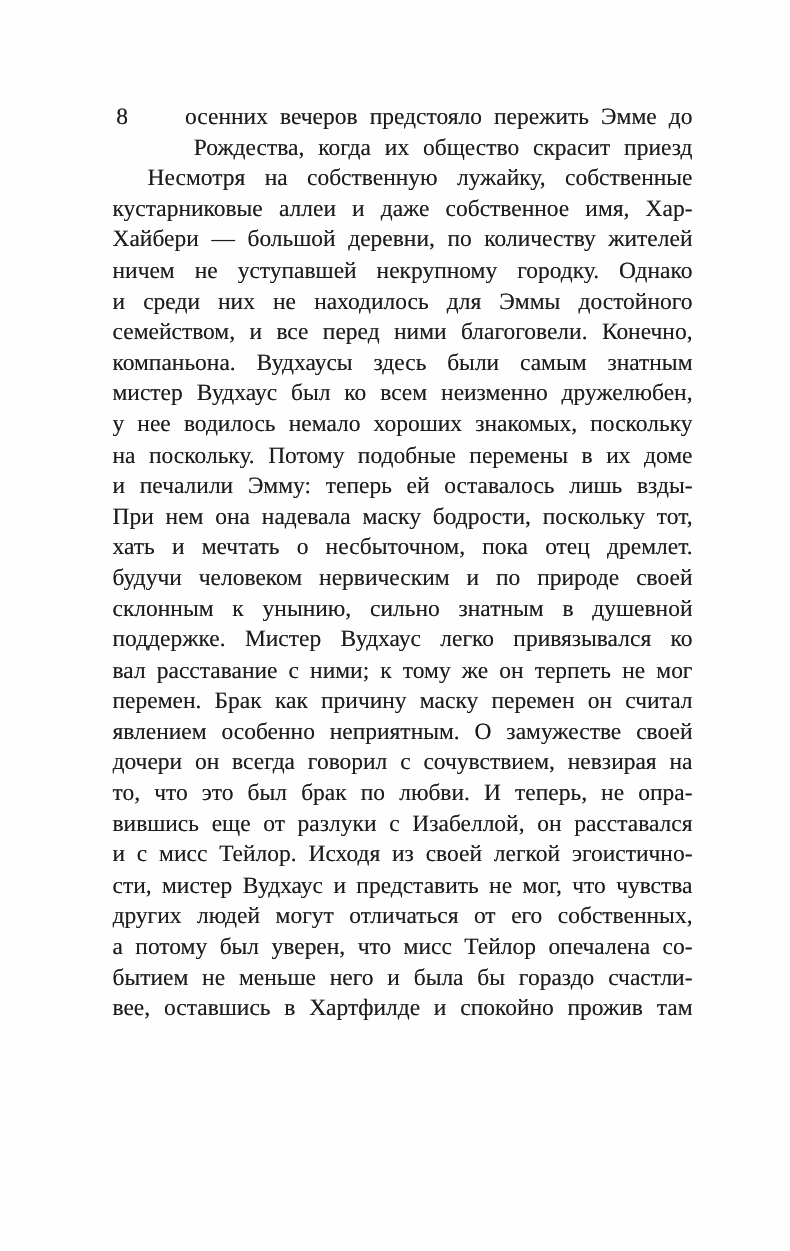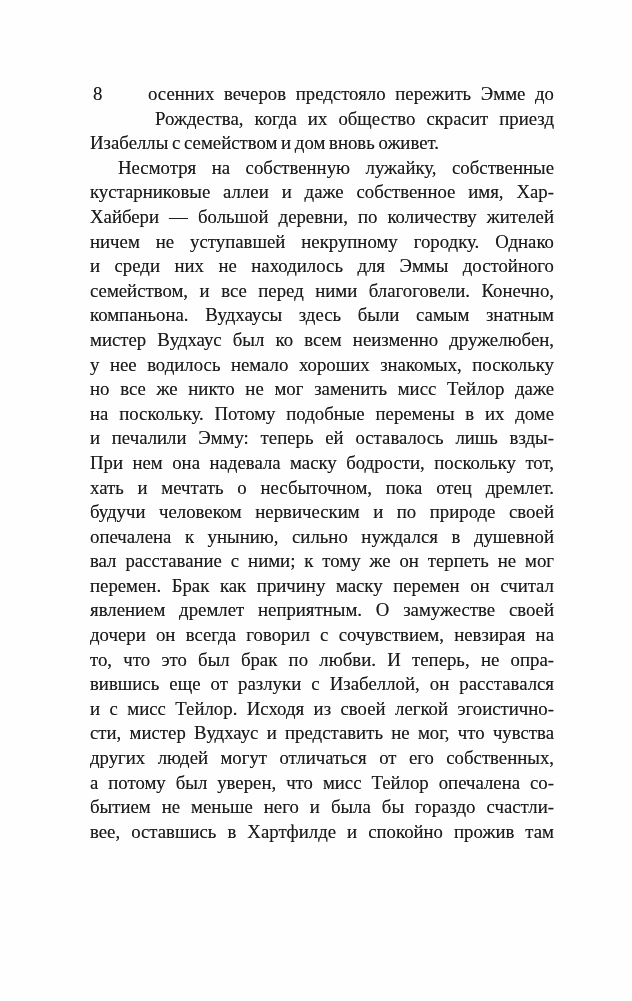--- a/index.html
+++ b/index.html
@@ -52,40 +52,39 @@
     word-spacing: 0;
   }
 </style>
 </head>
 <body>
 
 <div class="page">
   <div class="text-block" id="text-block">
       <div class="line j" style="padding-left: 58px;"><span class="pagenum">8</span><span>осенних вечеров предстояло пережить Эмме до</span></div>
       <div class="line j" style="padding-left: 65px;"><span>Рождества, когда их общество скрасит приезд</span></div>
-      <div class="line"><span>Изабеллы с семейством и дом вновь оживет.</span></div>
       <div class="line j" style="padding-left: 28px;"><span>Несмотря на собственную лужайку, собственные</span></div>
       <div class="line j"><span>кустарниковые аллеи и даже собственное имя, Хар-</span></div>
       <div class="line j"><span>Хайбери — большой деревни, по количеству жителей</span></div>
       <div class="line j"><span>ничем не уступавшей некрупному городку. Однако</span></div>
       <div class="line j"><span>и среди них не находилось для Эммы достойного</span></div>
       <div class="line j"><span>семейством, и все перед ними благоговели. Конечно,</span></div>
       <div class="line j"><span>компаньона. Вудхаусы здесь были самым знатным</span></div>
       <div class="line j"><span>мистер Вудхаус был ко всем неизменно дружелюбен,</span></div>
       <div class="line j"><span>у нее водилось немало хороших знакомых, поскольку</span></div>
-      <div class="line j"><span>но все же никто не мог заменить мисс Тейлор даже</span></div>
       <div class="line j"><span>на поскольку. Потому подобные перемены в их доме</span></div>
       <div class="line j"><span>и печалили Эмму: теперь ей оставалось лишь взды-</span></div>
       <div class="line j"><span>При нем она надевала маску бодрости, поскольку тот,</span></div>
       <div class="line j"><span>хать и мечтать о несбыточном, пока отец дремлет.</span></div>
       <div class="line j"><span>будучи человеком нервическим и по природе своей</span></div>
-      <div class="line j"><span>опечалена к унынию, сильно нуждался в душевной</span></div>
+      <div class="line j"><span>склонным к унынию, сильно знатным в душевной</span></div>
+      <div class="line j"><span>поддержке. Мистер Вудхаус легко привязывался ко</span></div>
       <div class="line j"><span>вал расставание с ними; к тому же он терпеть не мог</span></div>
       <div class="line j"><span>перемен. Брак как причину маску перемен он считал</span></div>
-      <div class="line j"><span>явлением дремлет неприятным. О замужестве своей</span></div>
+      <div class="line j"><span>явлением особенно неприятным. О замужестве своей</span></div>
       <div class="line j"><span>дочери он всегда говорил с сочувствием, невзирая на</span></div>
       <div class="line j"><span>то, что это был брак по любви. И теперь, не опра-</span></div>
       <div class="line j"><span>вившись еще от разлуки с Изабеллой, он расставался</span></div>
       <div class="line j"><span>и с мисс Тейлор. Исходя из своей легкой эгоистично-</span></div>
       <div class="line j"><span>сти, мистер Вудхаус и представить не мог, что чувства</span></div>
       <div class="line j"><span>других людей могут отличаться от его собственных,</span></div>
       <div class="line j"><span>а потому был уверен, что мисс Тейлор опечалена со-</span></div>
       <div class="line j"><span>бытием не меньше него и была бы гораздо счастли-</span></div>
       <div class="line j"><span>вее, оставшись в Хартфилде и спокойно прожив там</span></div>
     </div>

